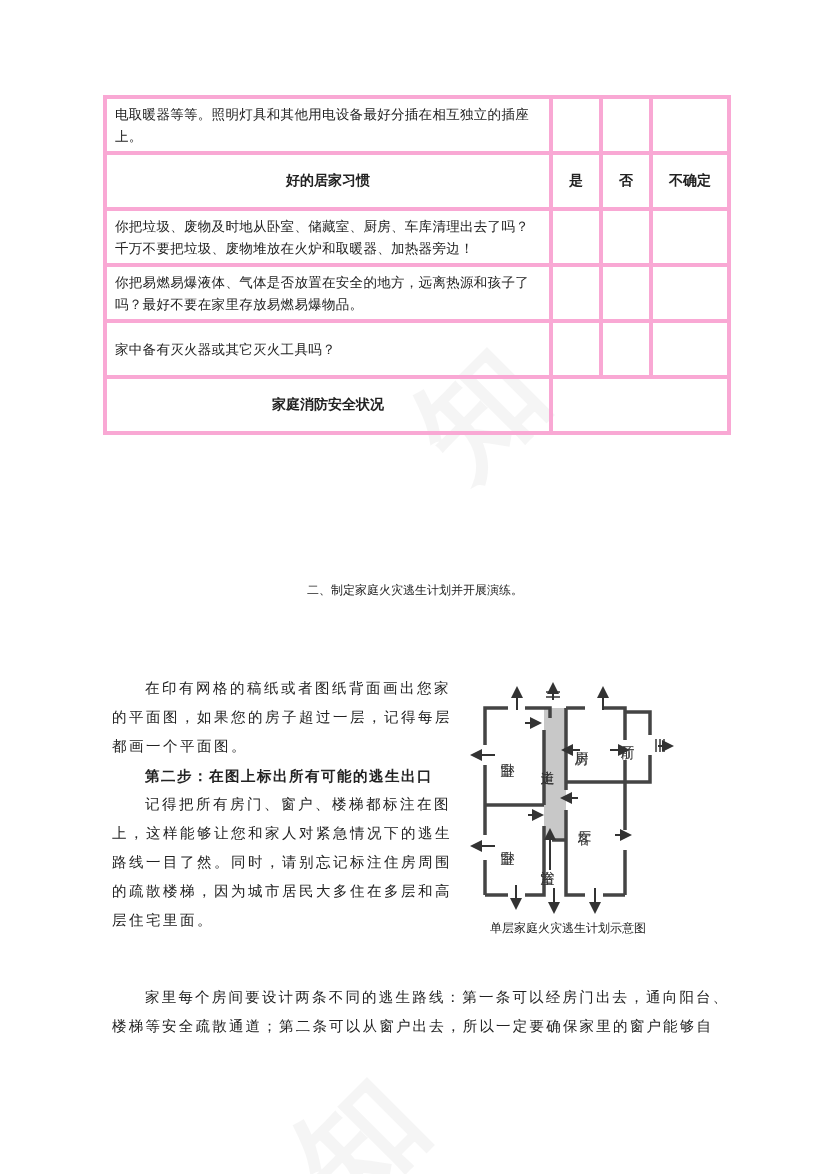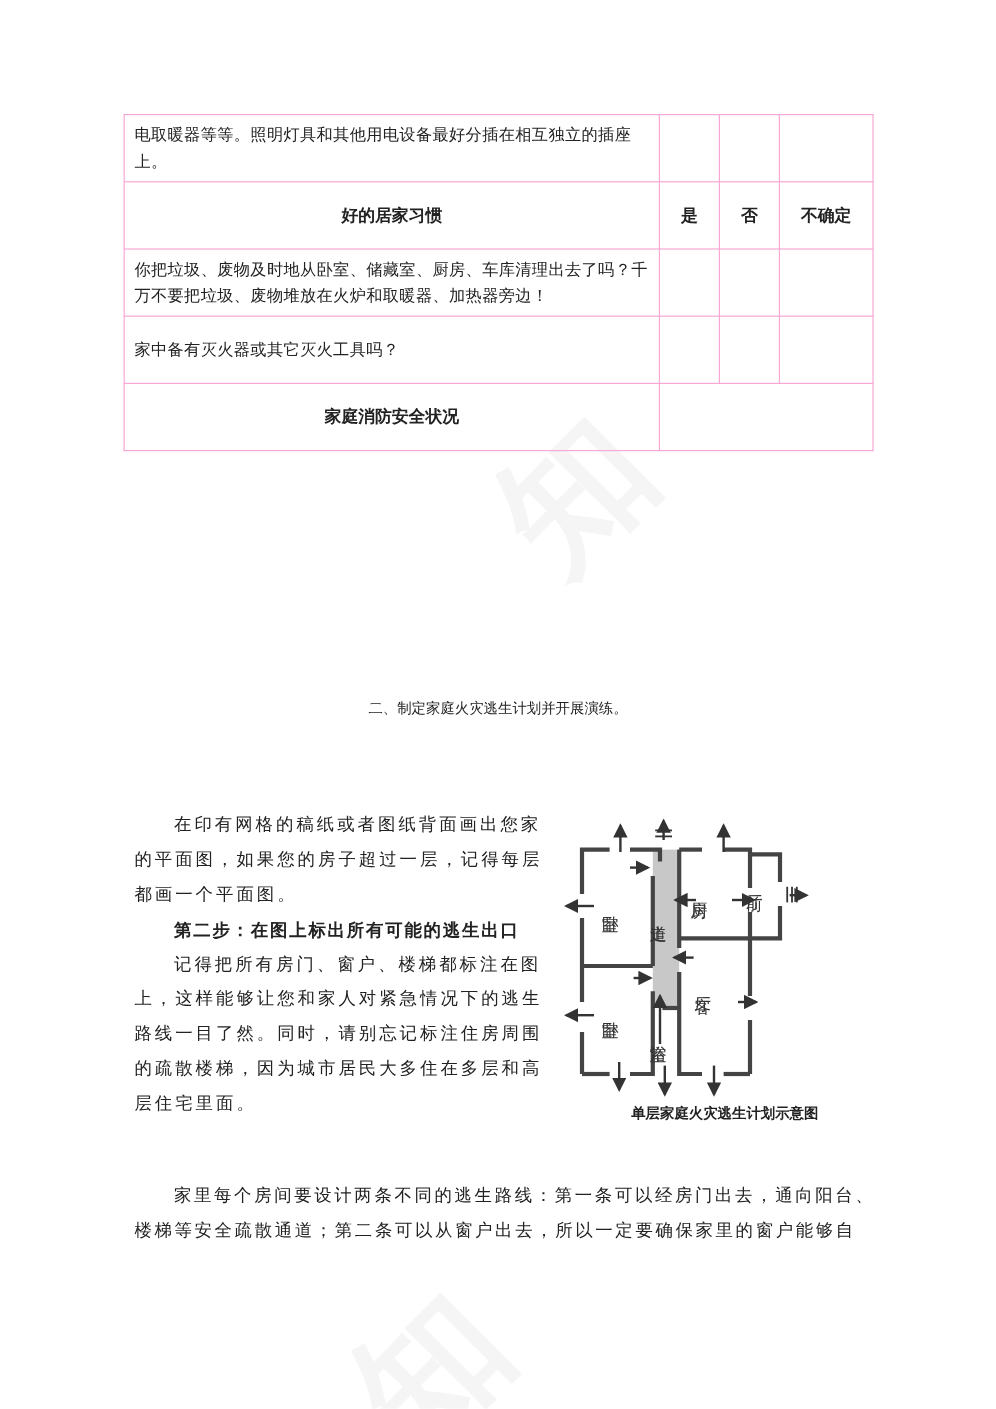--- a/index.html
+++ b/index.html
@@ -2,38 +2,38 @@
 <html><head>
 <meta charset="utf-8">
 <style>
   html, body { margin: 0; padding: 0; background: #ffffff; }
   body { width: 830px; height: 1174px; position: relative; overflow: hidden;
          font-family: "DejaVu Serif", "Liberation Serif", serif; color: #222; }
   .page { position: absolute; left: 0; top: 0; width: 830px; height: 1174px; }
 
   table.checklist { position: absolute; left: 103px; top: 95px; width: 624px;
     border-collapse: collapse; table-layout: fixed; font-size: 13.5px; }
-  table.checklist td { border: 1px solid #f9a8d4; vertical-align: middle; padding: 0; }
+  table.checklist td { border: 4px solid #f9a8d4; vertical-align: middle; padding: 0; }
   table.checklist td.q { padding: 4px 8px; line-height: 22px; letter-spacing: 0.3px; }
   table.checklist td.head { text-align: center; font-family: "DejaVu Sans", "Liberation Sans", sans-serif; font-size: 14px; font-weight: bold; }
 
   .section-title { position: absolute; left: 0; width: 830px; top: 582px; text-align: center;
     font-family: "DejaVu Sans", "Liberation Sans", sans-serif; font-size: 12px; }
 
   .steps { position: absolute; left: 112px; top: 674px; width: 355px; font-size: 14.5px; }
   .steps p { margin: 0; line-height: 29px; letter-spacing: 2.5px; }
   .steps .heading { font-weight: bold; text-indent: 33px; letter-spacing: 1.5px; }
   .steps .body { text-indent: 33px; }
 
   .wide { position: absolute; left: 112px; top: 1015px; width: 620px; font-size: 14.5px; }
   .wide p { margin: 0; line-height: 29px; letter-spacing: 2.2px; text-indent: 33px; }
 
   .plan { position: absolute; left: 470px; top: 680px; width: 240px; height: 250px; }
   .plan-caption { position: absolute; left: 490px; top: 920px; width: 200px;
-    font-family: "DejaVu Sans", "Liberation Sans", sans-serif; font-size: 12px; font-weight: bold; margin-left: 36px; }
+    font-family: "DejaVu Sans", "Liberation Sans", sans-serif; font-size: 12px; font-weight: normal; }
 
   .wm { position: absolute; color: rgba(0,0,0,0.04); font-size: 120px; font-weight: bold;
     transform: rotate(-45deg); font-family: "DejaVu Sans", sans-serif; pointer-events: none; }
 </style>
 </head>
 <body>
 
 <div class="page">
 
   <div class="wm" style="left:420px; top:330px;">知</div>
@@ -54,20 +54,26 @@
       <td></td>
     </tr>
     <tr style="height:56px">
       <td class="head">好的居家习惯</td>
       <td class="head">是</td>
       <td class="head">否</td>
       <td class="head">不确定</td>
     </tr>
     <tr style="height:56px">
       <td class="q">你把垃圾、废物及时地从卧室、储藏室、厨房、车库清理出去了吗？千万不要把垃圾、废物堆放在火炉和取暖器、加热器旁边！</td>
+      <td></td>
+      <td></td>
+      <td></td>
+    </tr>
+    <tr style="height:56px">
+      <td class="q">你把易燃易爆液体、气体是否放置在安全的地方，远离热源和孩子了吗？最好不要在家里存放易燃易爆物品。</td>
       <td></td>
       <td></td>
       <td></td>
     </tr>
     <tr style="height:56px">
       <td class="q">家中备有灭火器或其它灭火工具吗？</td>
       <td></td>
       <td></td>
       <td></td>
     </tr>

